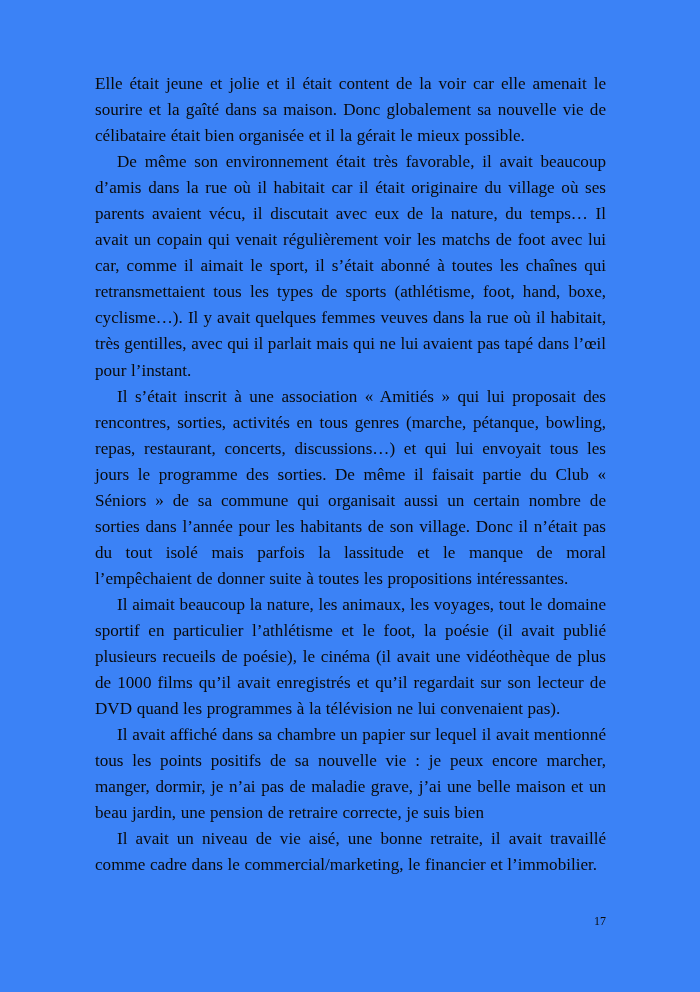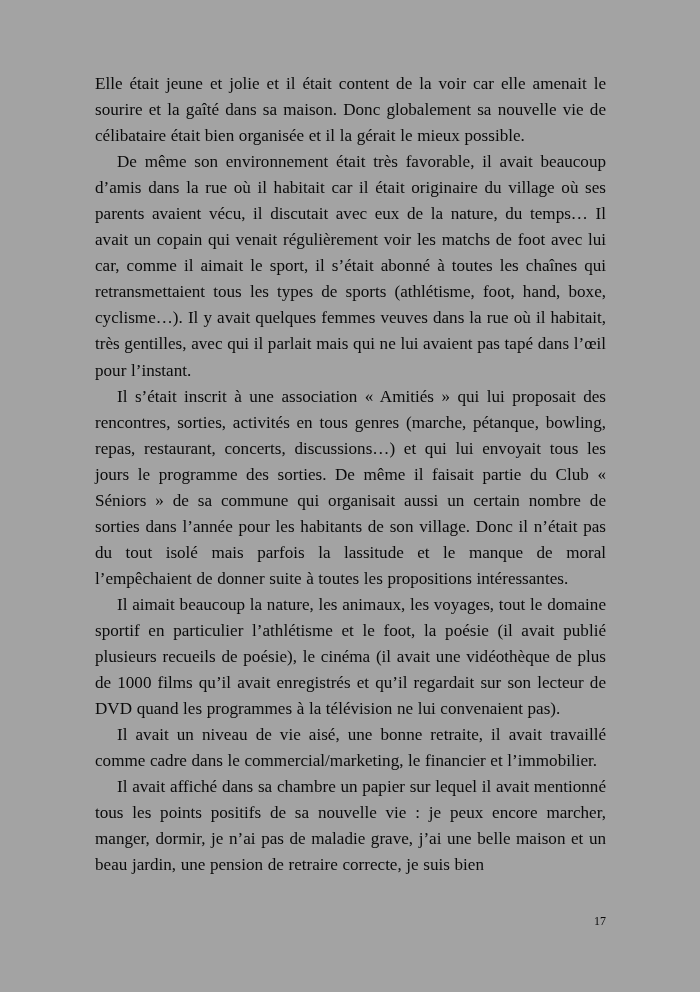--- a/index.html
+++ b/index.html
@@ -15,21 +15,21 @@
     color: #0a0a0a;
     overflow: hidden;
   }
 
   #page {
     position: absolute;
     left: 0;
     top: 0;
     width: 700px;
     height: 992px;
-    background: #a3a3a3;
+    background: #3b82f6;
   }
 
   #text-column {
     position: absolute;
     left: 95px;
     top: 71px;
     width: 511px;
   }
 
   .para {
@@ -73,21 +73,21 @@
   <div id="text-column">
 
     <p class="para no-indent">Elle était jeune et jolie et il était content de la voir car elle amenait le sourire et la gaîté dans sa maison. Donc globalement sa nouvelle vie de célibataire était bien organisée et il la gérait le mieux possible.</p>
 
     <p class="para">De même son environnement était très favorable, il avait beaucoup d’amis dans la rue où il habitait car il était originaire du village où ses parents avaient vécu, il discutait avec eux de la nature, du temps… Il avait un copain qui venait régulièrement voir les matchs de foot avec lui car, comme il aimait le sport, il s’était abonné à toutes les chaînes qui retransmettaient tous les types de sports (athlétisme, foot, hand, boxe, cyclisme…). Il y avait quelques femmes veuves dans la rue où il habitait, très gentilles, avec qui il parlait mais qui ne lui avaient pas tapé dans l’œil pour l’instant.</p>
 
     <p class="para">Il s’était inscrit à une association « Amitiés » qui lui proposait des rencontres, sorties, activités en tous genres (marche, pétanque, bowling, repas, restaurant, concerts, discussions…) et qui lui envoyait tous les jours le programme des sorties. De même il faisait partie du Club « Séniors » de sa commune qui organisait aussi un certain nombre de sorties dans l’année pour les habitants de son village. Donc il n’était pas du tout isolé mais parfois la lassitude et le manque de moral l’empêchaient de donner suite à toutes les propositions intéressantes.</p>
 
     <p class="para">Il aimait beaucoup la nature, les animaux, les voyages, tout le domaine sportif en particulier l’athlétisme et le foot, la poésie (il avait publié plusieurs recueils de poésie), le cinéma (il avait une vidéothèque de plus de 1000 films qu’il avait enregistrés et qu’il regardait sur son lecteur de DVD quand les programmes à la télévision ne lui convenaient pas).</p>
 
+    <p class="para">Il avait affiché dans sa chambre un papier sur lequel il avait mentionné tous les points positifs de sa nouvelle vie : je peux encore marcher, manger, dormir, je n’ai pas de maladie grave, j’ai une belle maison et un beau jardin, une pension de retraire correcte, je suis bien</p>
+
     <p class="para">Il avait un niveau de vie aisé, une bonne retraite, il avait travaillé comme cadre dans le commercial/marketing, le financier et l’immobilier.</p>
-
-    <p class="para">Il avait affiché dans sa chambre un papier sur lequel il avait mentionné tous les points positifs de sa nouvelle vie : je peux encore marcher, manger, dormir, je n’ai pas de maladie grave, j’ai une belle maison et un beau jardin, une pension de retraire correcte, je suis bien</p>
 
   </div>
 
   <div id="page-number">17</div>
 
 </div>
 
 </body></html>

